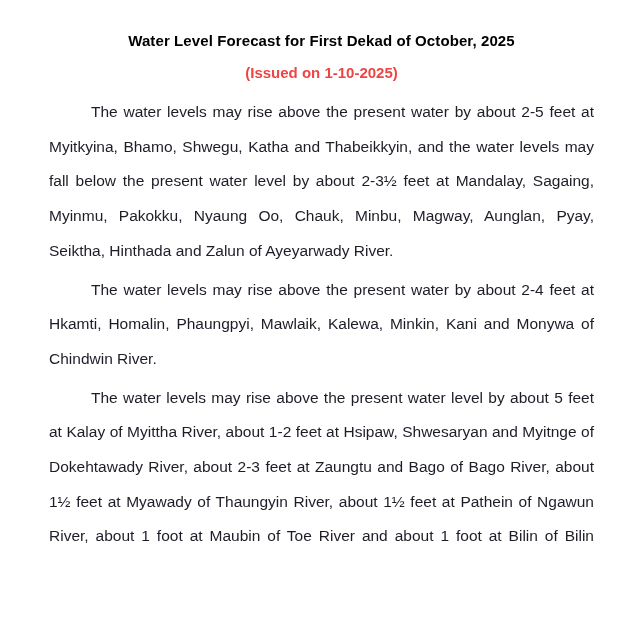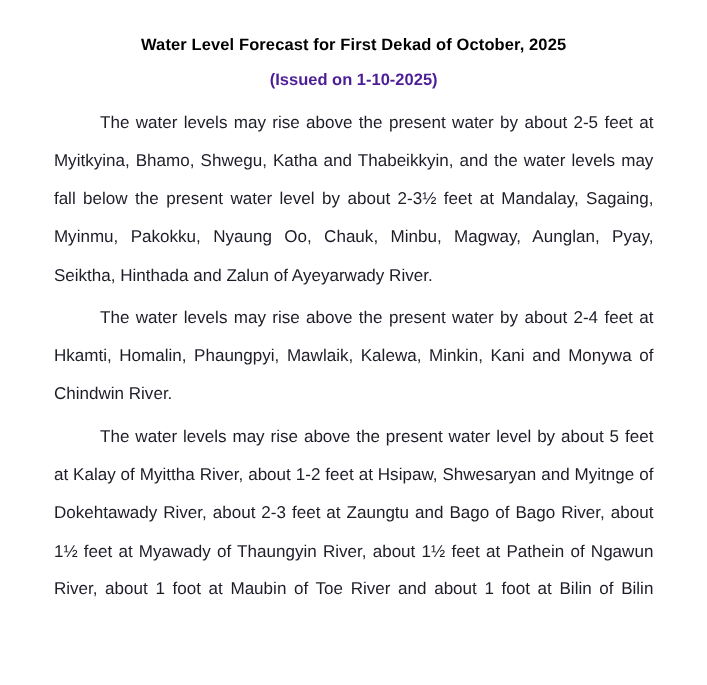--- a/index.html
+++ b/index.html
@@ -25,21 +25,21 @@
     font-size: 15px;
     font-weight: bold;
     color: #000000;
     line-height: 32px;
     letter-spacing: 0.1px;
   }
   .doc-subtitle {
     margin: 0;
     font-size: 15px;
     font-weight: bold;
-    color: #4c1d95;
+    color: #ef4444;
     line-height: 32px;
   }
   .content {
     margin: 6px 45px 0 45px;
     text-align: justify;
     font-size: 15.5px;
     line-height: 34.7px;
     color: #1d1d28;
   }
   .content p {

